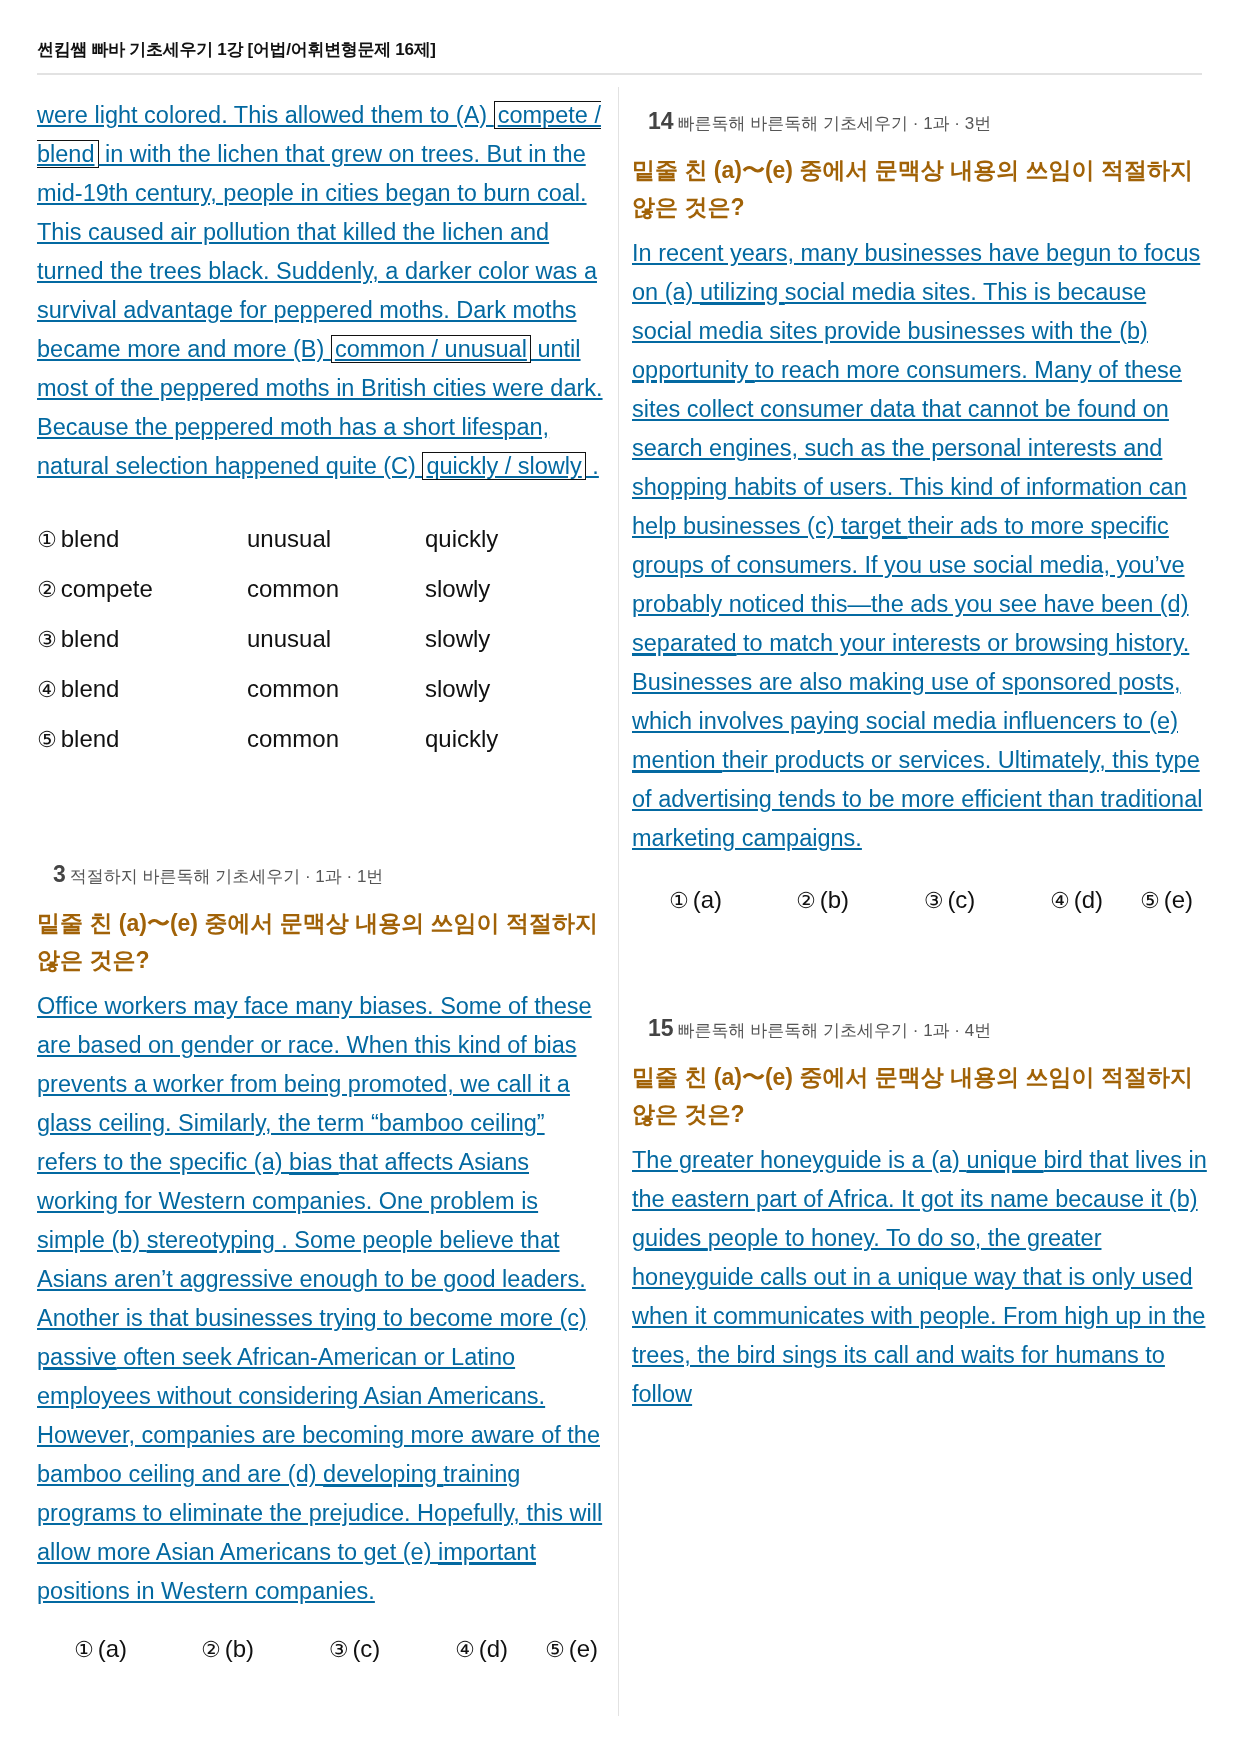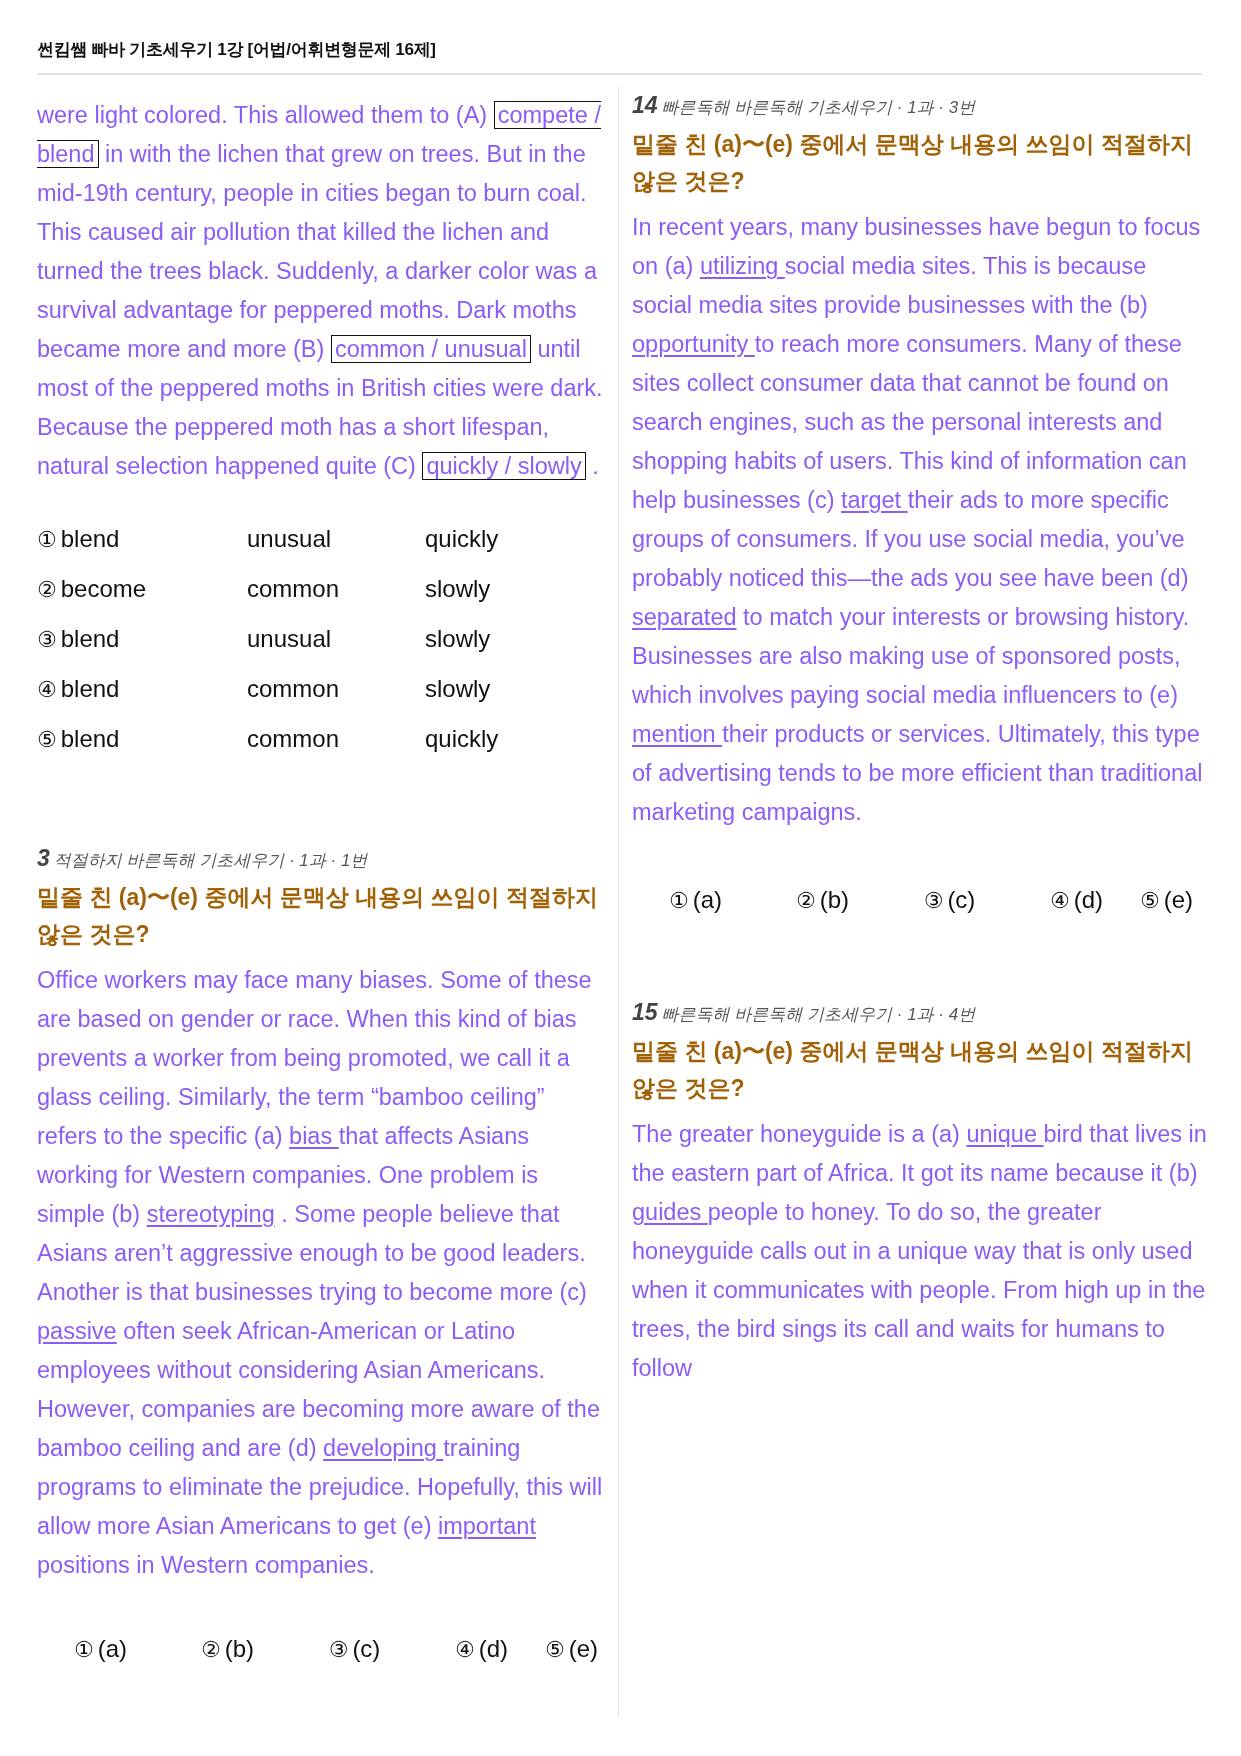--- a/index.html
+++ b/index.html
@@ -6,26 +6,26 @@
   body { width:1241px; height:1756px; position:relative; overflow:hidden;
          font-family:"Liberation Sans","DejaVu Sans",sans-serif; color:#111; }
   .page-header { position:absolute; left:37px; top:38px; font-size:17px; font-weight:bold; color:#111; letter-spacing:-0.3px; }
   .header-rule { position:absolute; left:37px; top:73px; width:1165px; height:2px; background:#e2e2e2; }
   .col-divider { position:absolute; left:618px; top:87px; width:1px; height:1629px; background:#e2e2e2; }
 
   .col { position:absolute; }
   .col-left { left:37px; top:96px; width:570px; }
   .col-right { left:632px; top:90px; width:580px; }
 
-  .passage { font-size:23.5px; line-height:39px; color:#8b5cf6; white-space:normal; word-wrap:break-word; }
+  .passage { font-size:23.5px; line-height:39px; color:#0369a1; white-space:normal; word-wrap:break-word;text-decoration:underline; }
   .passage p { margin:0; }
   .boxed { border:1.5px solid #111; padding:0 3px; }
   .ul { text-decoration:underline; text-underline-offset:3px; text-decoration-thickness:1.5px; }
 
-  .q-meta { font-size:17px; color:#555; margin:0; height:30px; line-height:30px;font-style:italic; }
+  .q-meta { font-size:17px; color:#555; margin:16px; height:30px; line-height:30px; }
   .q-num { font-size:23px; font-weight:bold; color:#444; margin-right:4px; }
   .q-title { font-size:23px; font-weight:bold; line-height:37px; color:#a16207; margin:6px 0 8px 0; }
 
   .choices-grid { margin-top:28px; font-size:24px; }
   .choices-grid .row { display:flex; height:50px; line-height:50px; }
   .choices-grid .c1 { width:210px; }
   .choices-grid .c2 { width:178px; }
   .choices-grid .c3 { width:150px; }
 
   .choices-inline { display:flex; font-size:24px; height:40px; line-height:40px;text-align:center; }
@@ -46,21 +46,21 @@
     <p><span> were light colored. This allowed them to (A) </span><span class="boxed">compete / blend</span><span> in with the lichen that grew on trees. But in the  mid-19th century, people in cities began to burn coal. This caused air pollution that killed the lichen and turned the trees black. Suddenly, a darker color was a survival advantage for peppered moths. Dark moths became more and more (B) </span><span class="boxed">common / unusual</span><span> until most of the peppered moths in British cities were dark.  Because the peppered moth has a short lifespan, natural selection happened quite (C) </span><span class="boxed">quickly / slowly</span><span> .</span></p>
   </div>
 
   <div class="choices-grid">
     <div class="row">
       <span class="c1"><span class="circ">①</span><span>blend</span></span>
       <span class="c2">unusual</span>
       <span class="c3">quickly</span>
     </div>
     <div class="row">
-      <span class="c1"><span class="circ">②</span><span>become</span></span>
+      <span class="c1"><span class="circ">②</span><span>compete</span></span>
       <span class="c2">common</span>
       <span class="c3">slowly</span>
     </div>
     <div class="row">
       <span class="c1"><span class="circ">③</span><span>blend</span></span>
       <span class="c2">unusual</span>
       <span class="c3">slowly</span>
     </div>
     <div class="row">
       <span class="c1"><span class="circ">④</span><span>blend</span></span>

